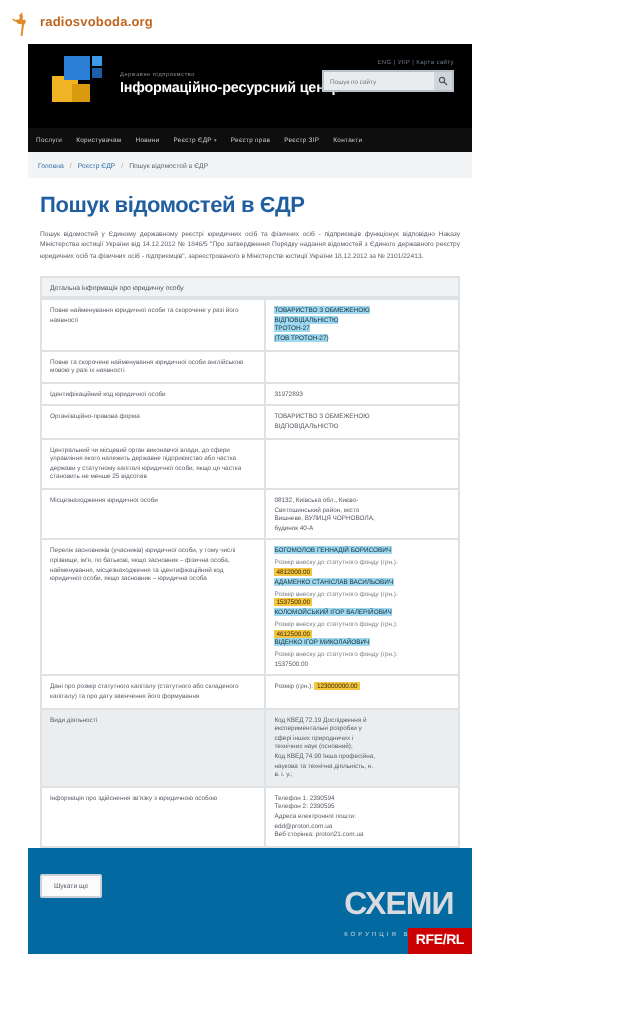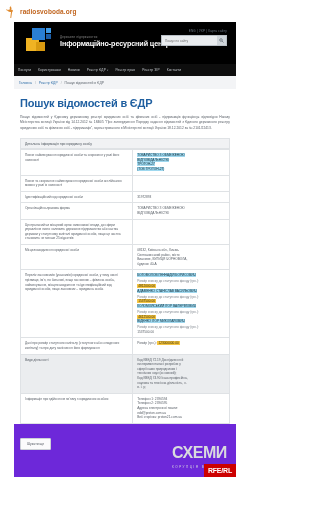--- a/index.html
+++ b/index.html
@@ -81,21 +81,21 @@
   td.lab{width:54%;}
   td.val{width:46%;color:#6a717a;}
   .hl{background:#9fd8ef;color:#16333f;display:inline;}
   .hl-y{background:#f5c542;color:#3a2d00;display:inline;padding:0 1px;}
   .v-line{display:block;}
   .sub{display:block;color:#7b828a;margin-top:1.5px;}
   .divider{border-top:1px solid #e3e6e9;margin:2.5px 0;}
   tr.shaded td{background:#ebedef;}
 
   
-  .footzone{margin:0 14px;background:#6d28d9;height:46px;position:relative;padding:7px 6px 0 6px;}
+  .footzone{margin:0 14px;background:#0369a1;height:46px;position:relative;padding:7px 6px 0 6px;}
   .btn-more{
     display:inline-block;border:1px solid #ccd1d6;background:#fbfbfc;color:#5a6068;
     font-size:3.4px;padding:3px 6px;border-radius:1px;
   }
   .wm{
     position:absolute;right:4px;bottom:3px;font-size:16px;font-weight:700;
     color:#d9dbde;letter-spacing:-.5px;line-height:14px;font-family:"Liberation Sans",sans-serif;
   }
   .wm small{display:block;font-size:3px;letter-spacing:1.5px;color:#d9dbde;text-align:center;font-weight:400;}
   .rfe{

